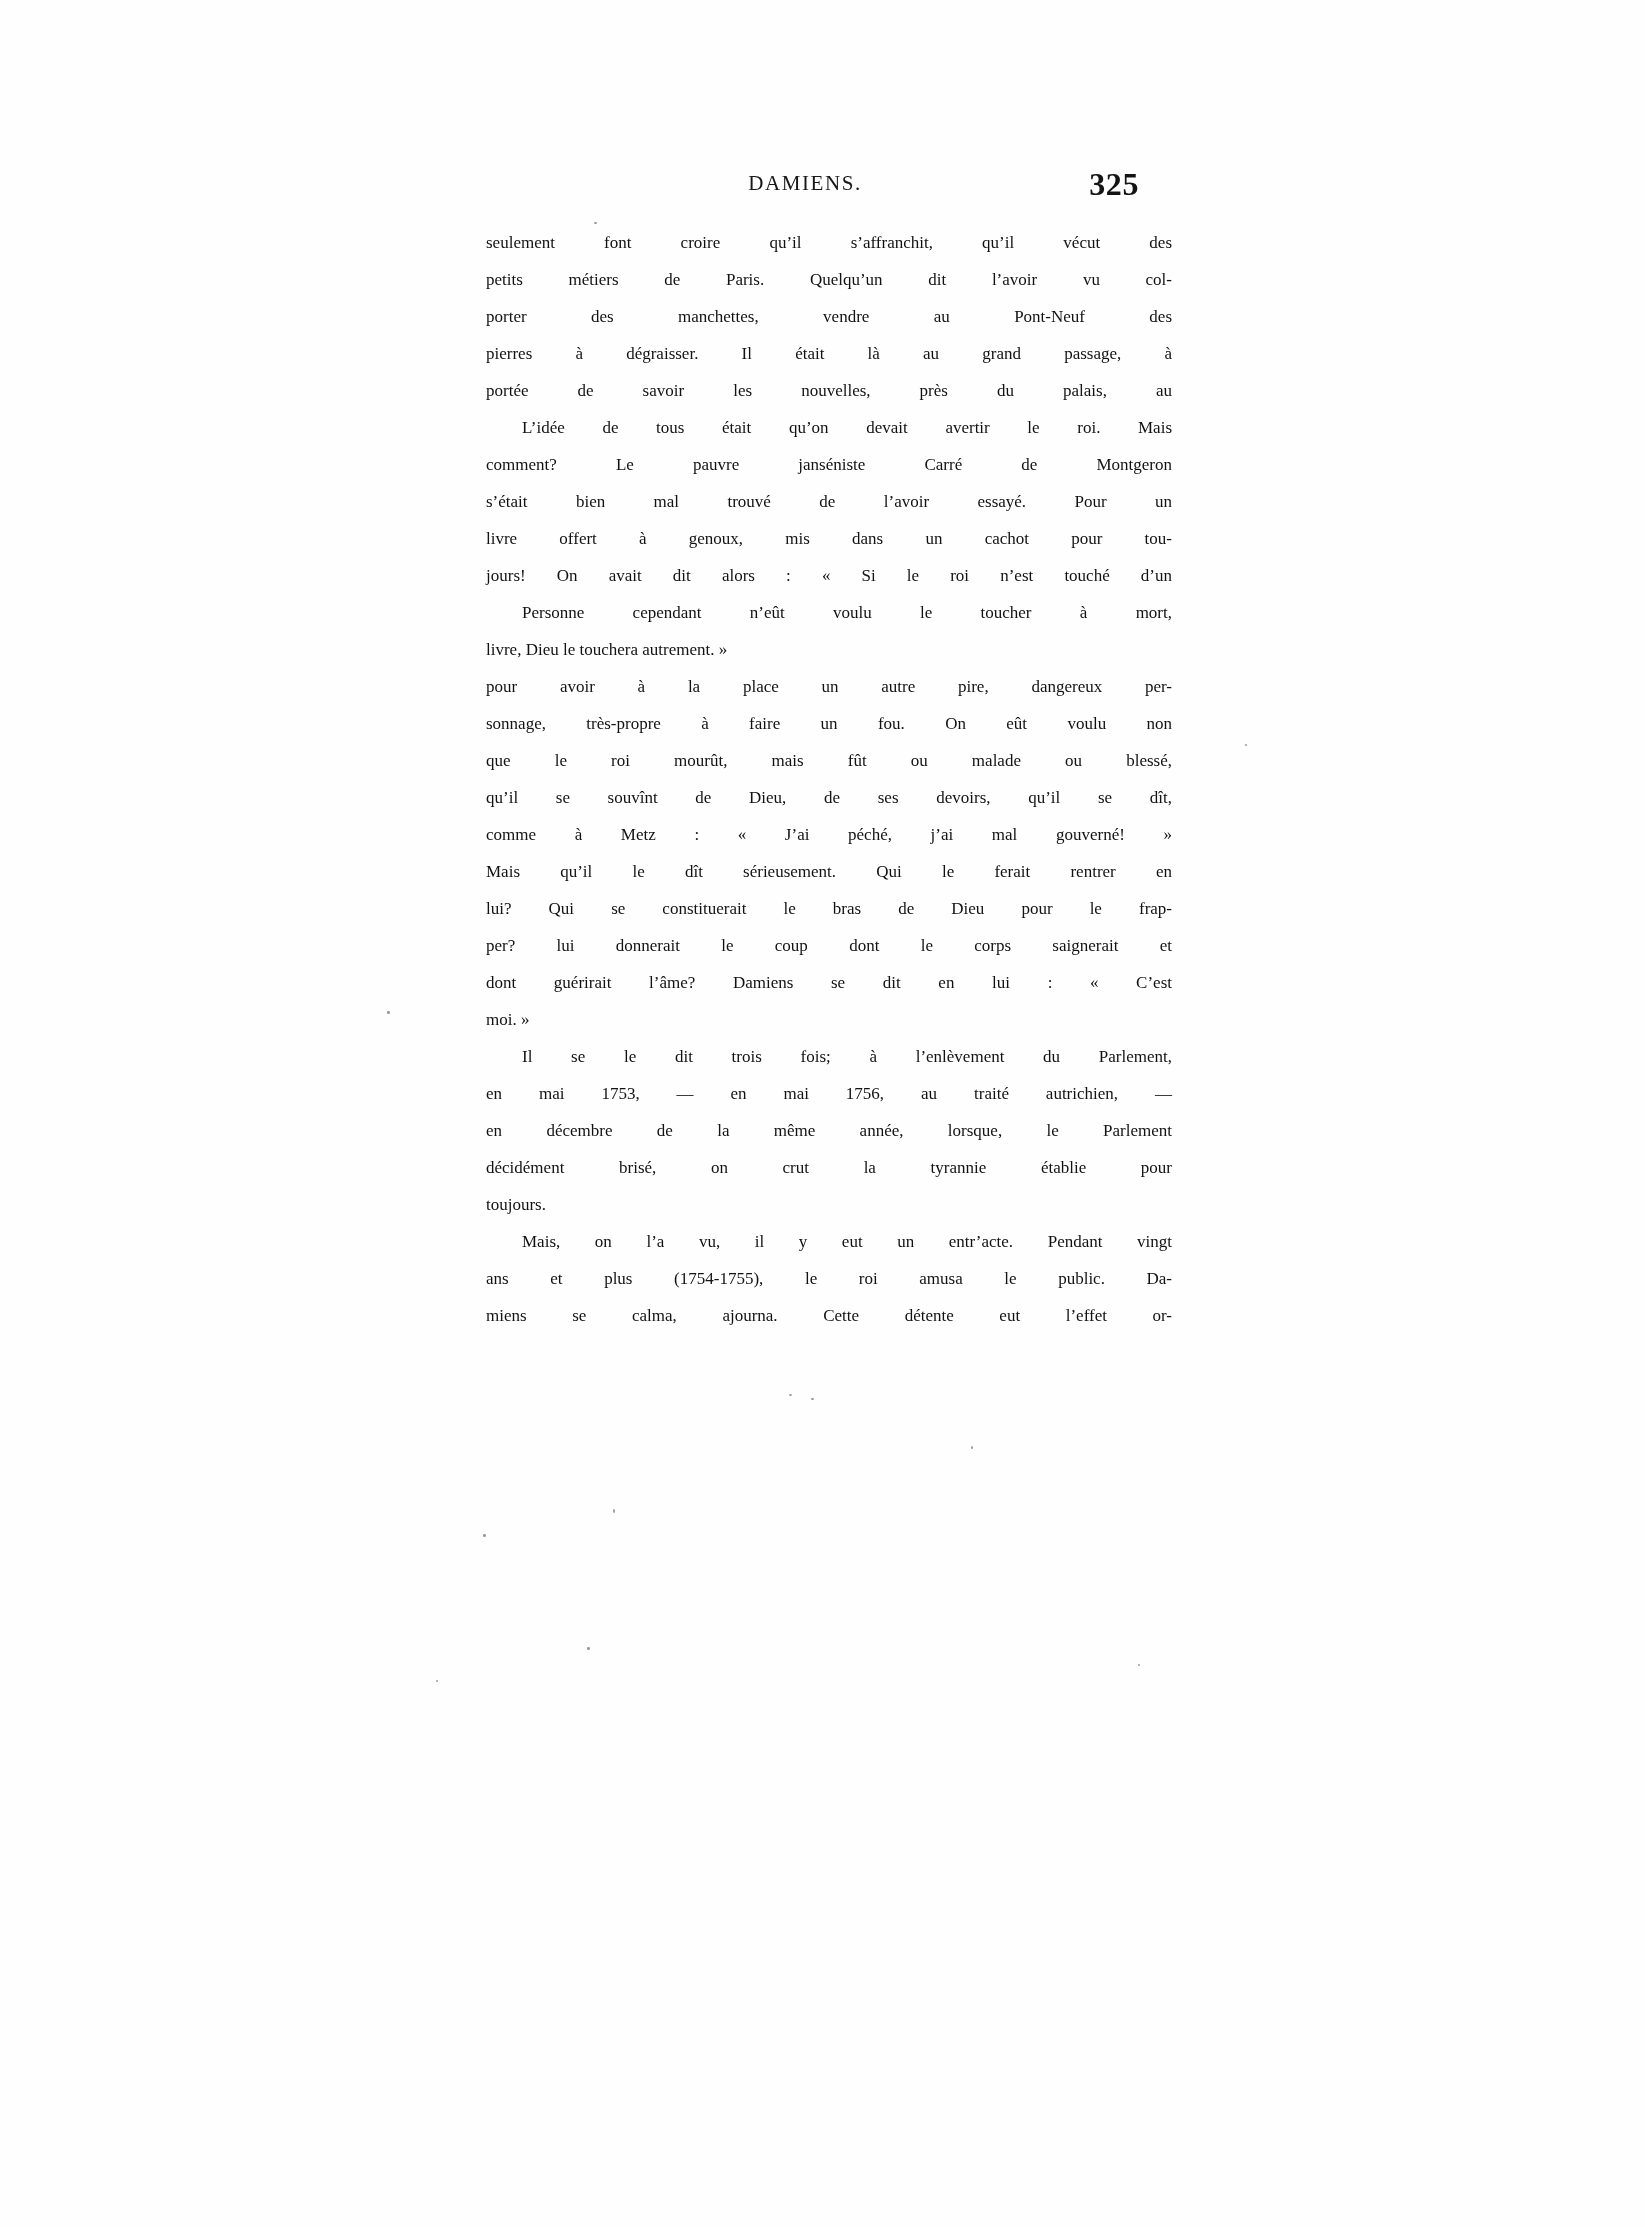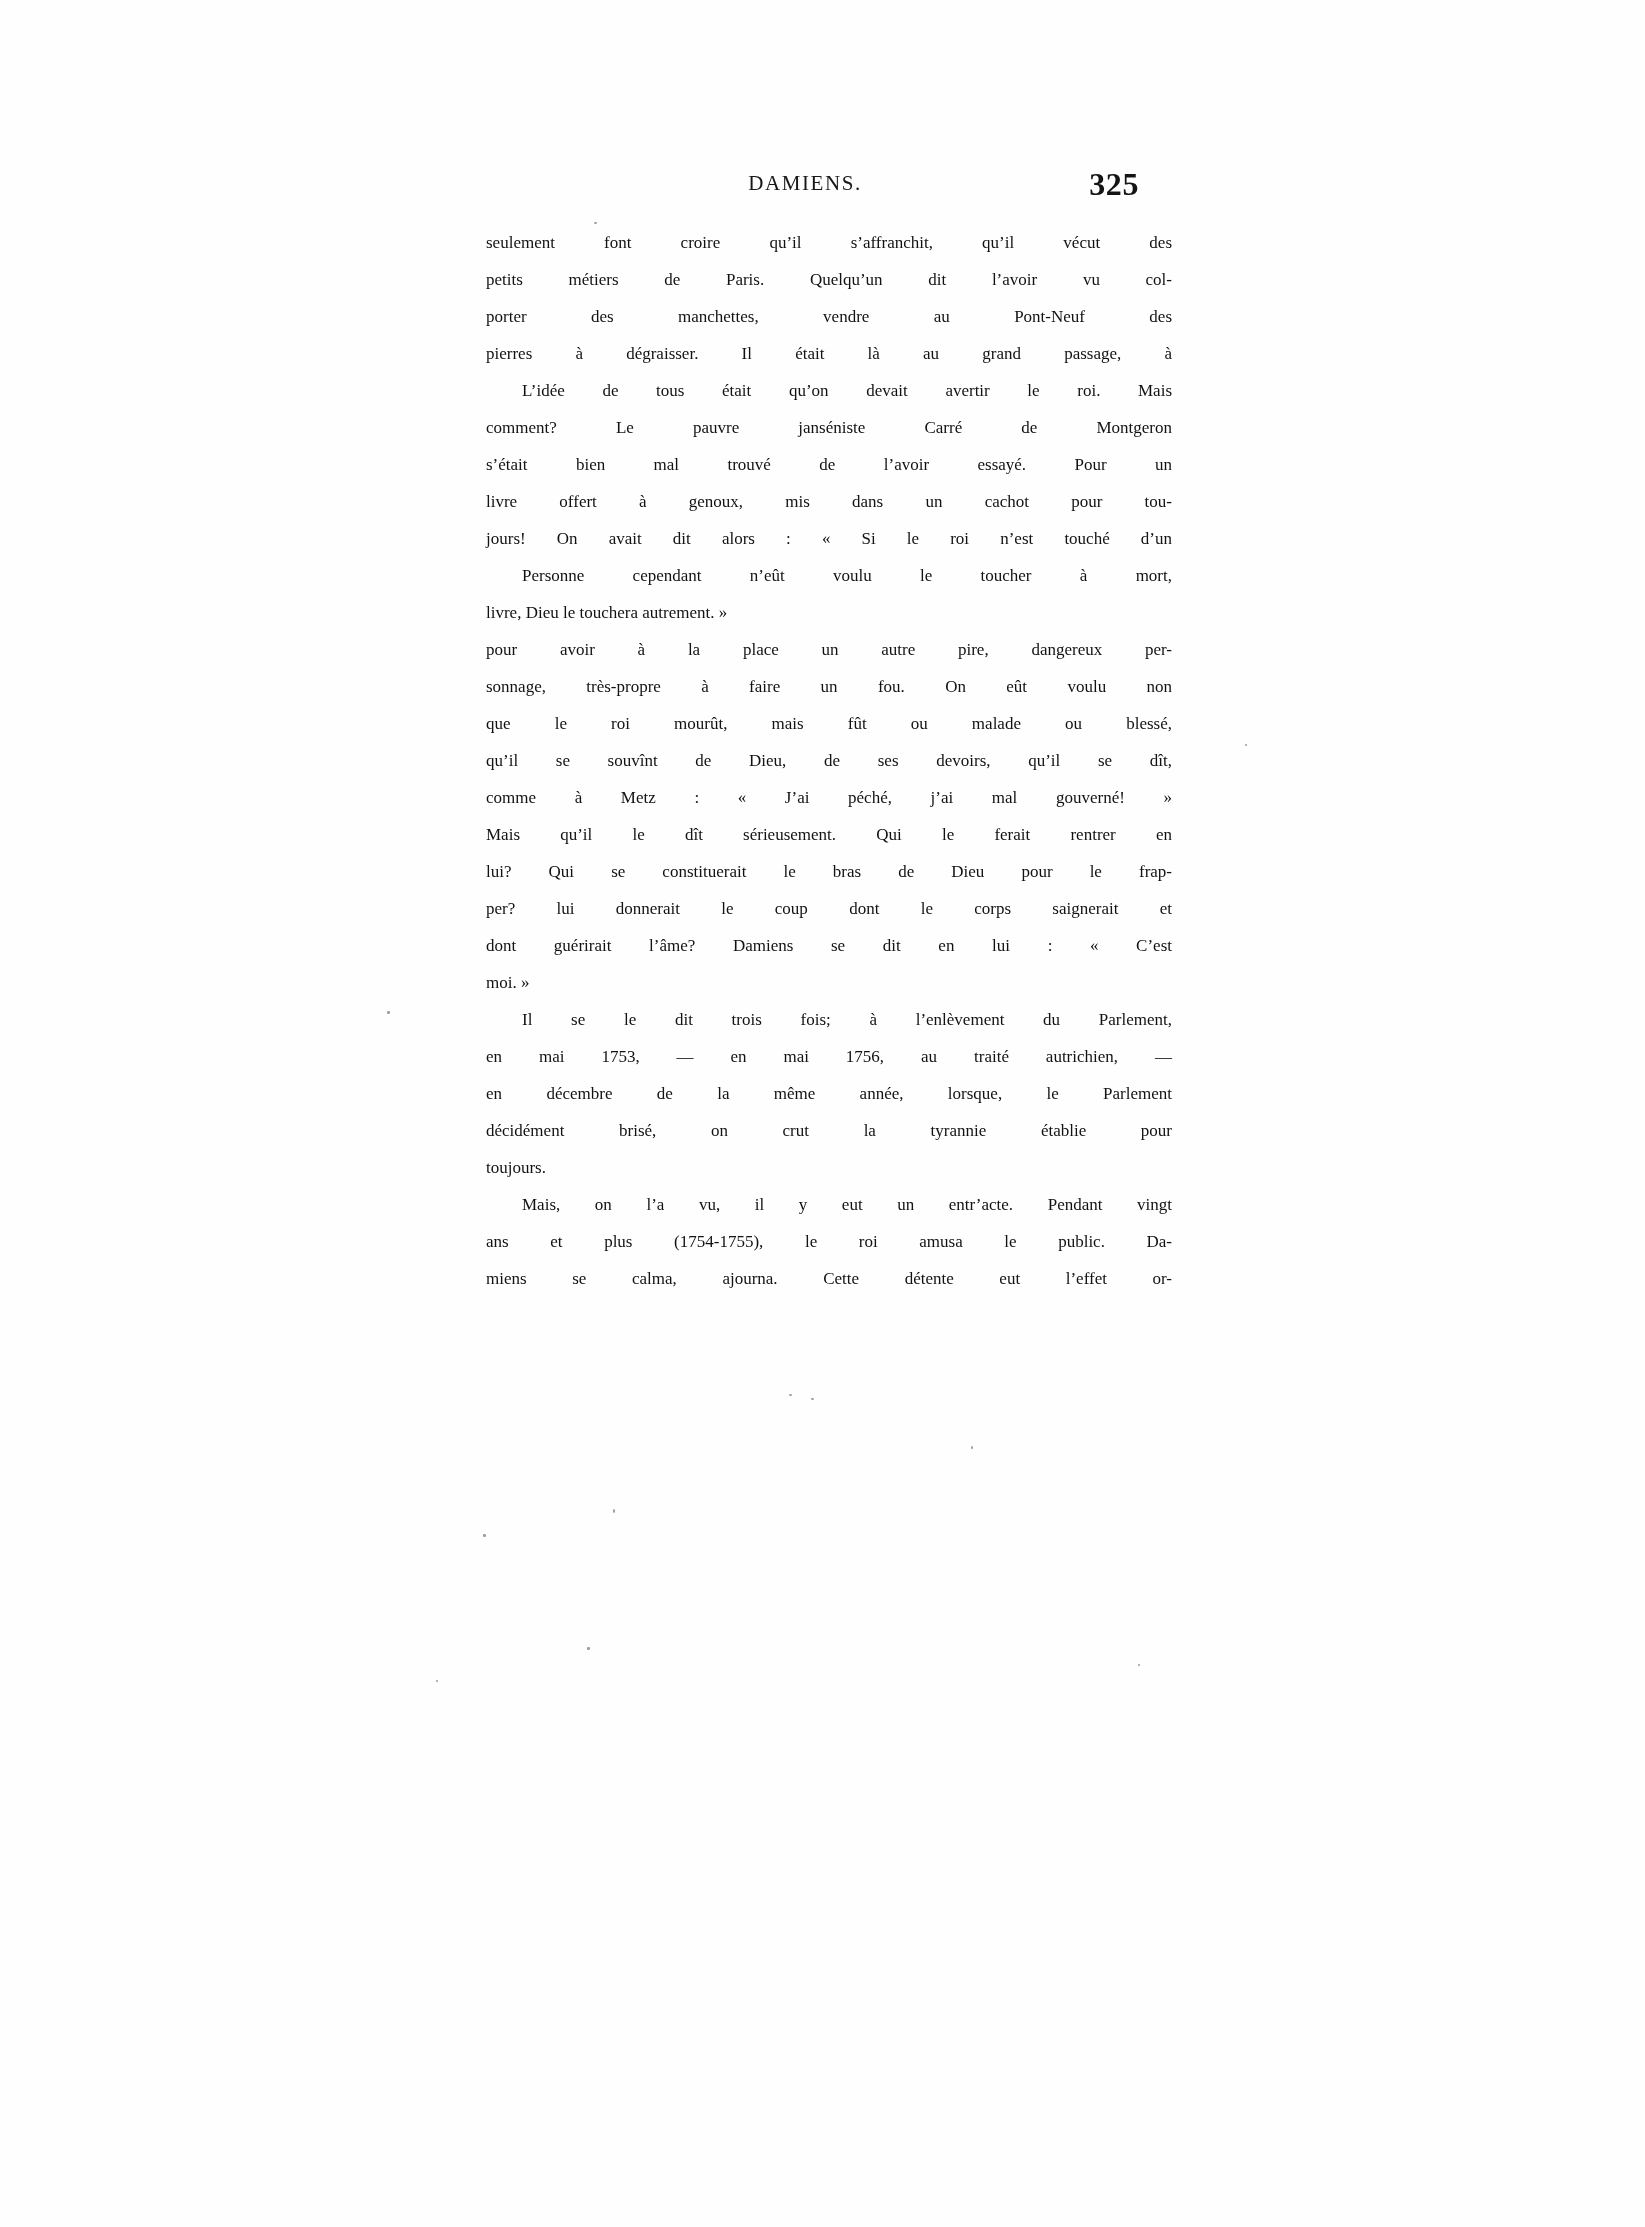--- a/index.html
+++ b/index.html
@@ -77,20 +77,21 @@
   <div class="header">
     <span class="running-title">DAMIENS.</span>
     <span class="page-number">325</span>
   </div>
 
   <div class="text-block">
       <div class="line"><span>seulement font croire qu’il s’affranchit, qu’il vécut des</span></div>
       <div class="line"><span>petits métiers de Paris. Quelqu’un dit l’avoir vu col-</span></div>
       <div class="line"><span>porter des manchettes, vendre au Pont-Neuf des</span></div>
       <div class="line"><span>pierres à dégraisser. Il était là au grand passage, à</span></div>
+      <div class="line"><span>portée de savoir les nouvelles, près du palais, au</span></div>
       <div class="line indent"><span>L’idée de tous était qu’on devait </span><span class="it">avertir</span><span> le roi. Mais</span></div>
       <div class="line"><span>comment? Le pauvre janséniste Carré de Montgeron</span></div>
       <div class="line"><span>s’était bien mal trouvé de l’avoir essayé. Pour un</span></div>
       <div class="line"><span>livre offert à genoux, mis dans un cachot pour tou-</span></div>
       <div class="line"><span>jours! On avait dit alors : « Si le roi n’est </span><span class="it">touché</span><span> d’un</span></div>
       <div class="line indent"><span>Personne cependant n’eût voulu le </span><span class="it">toucher</span><span> à mort,</span></div>
       <div class="line end"><span>livre, Dieu le </span><span class="it">touchera</span><span> autrement. »</span></div>
       <div class="line"><span>pour avoir à la place un autre pire, dangereux per-</span></div>
       <div class="line"><span>sonnage, très-propre à faire un fou. On eût voulu non</span></div>
       <div class="line"><span>que le roi mourût, mais fût ou malade ou blessé,</span></div>

